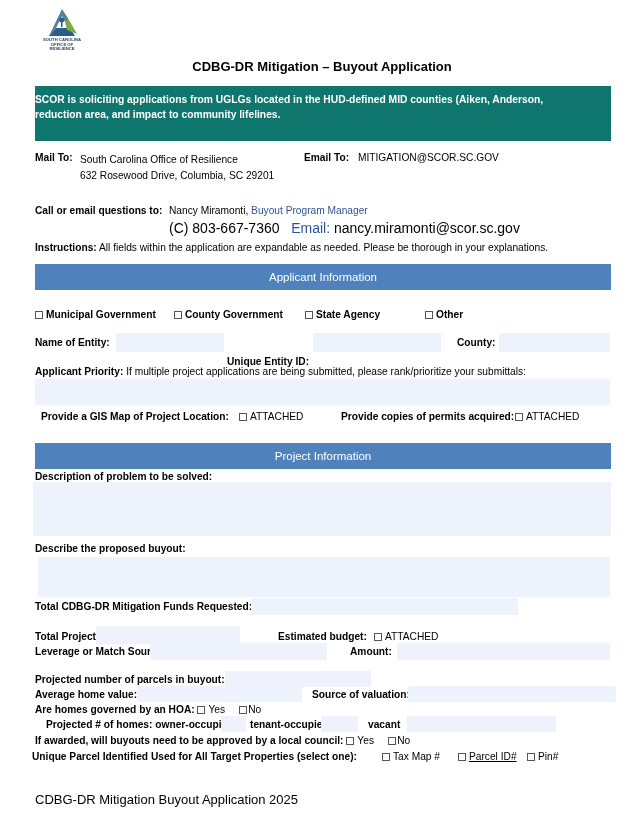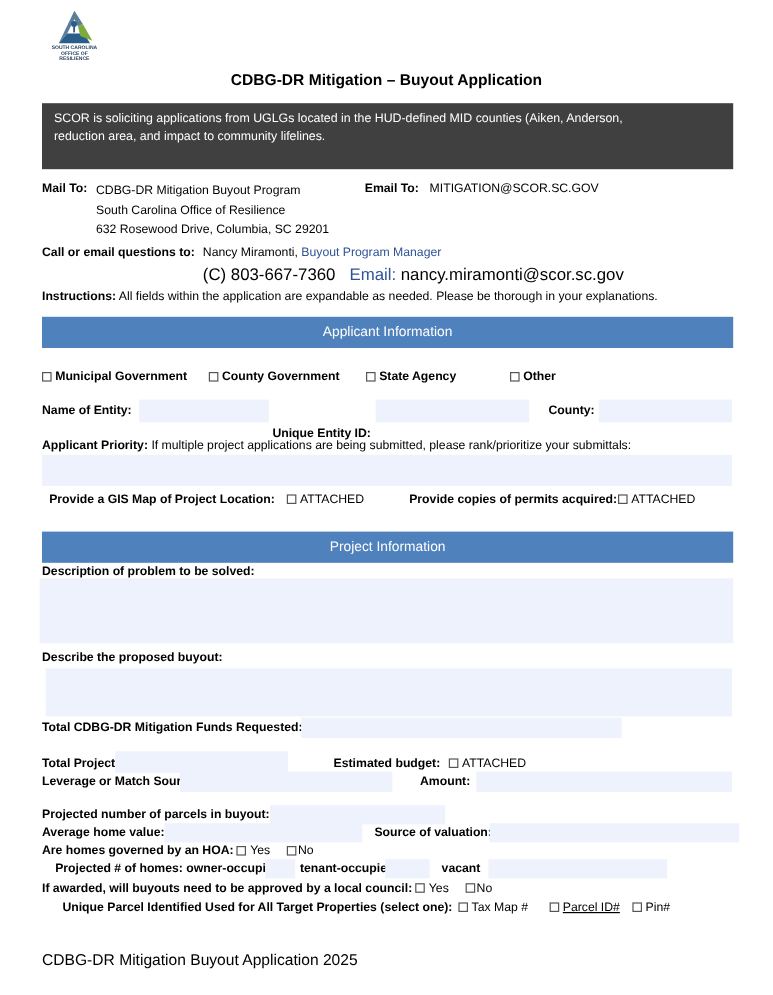--- a/index.html
+++ b/index.html
@@ -3,21 +3,21 @@
 <meta charset="utf-8">
 <style>
   html,body{margin:0;padding:0;background:#fff;}
   body{width:644px;height:829px;position:relative;overflow:hidden;font-family:"Liberation Sans",sans-serif;color:#000;font-size:10.2px;}
   .abs{position:absolute;}
   .b{font-weight:bold;}
   .logo{left:36px;top:8px;width:52px;height:50px;}
   .logo svg{display:block;margin:0 auto;}
   .logo-text{font-size:4.2px;font-weight:bold;text-align:center;color:#1f3a5a;line-height:4.6px;}
   .title{left:0;width:644px;top:59px;text-align:center;font-size:13px;font-weight:bold;}
-  .banner{left:35px;top:86px;width:576px;height:55px;background:#404040;color:#fff;font-weight:normal;font-size:10.3px;line-height:15px;box-sizing:border-box;padding:6px 0 0 10px;}
+  .banner{left:35px;top:86px;width:576px;height:55px;background:#0f766e;color:#fff;font-weight:bold;font-size:10.3px;line-height:15px;box-sizing:border-box;padding:6px 0 0 0;}
   .sec{left:35px;width:576px;height:26px;background:#4f81bd;color:#fff;font-size:11.5px;text-align:center;line-height:26px;}
   .field{background:#eef2fc;}
   .cb{display:inline-block;width:8px;height:8px;border:1px solid #555;vertical-align:-1px;margin-right:3px;box-sizing:border-box;}
   .blue{color:#2f5496;}
   .lbl{white-space:nowrap;}
 </style>
 </head>
 <body>
 
 <div class="abs logo">
@@ -37,21 +37,20 @@
 
 <div class="abs title">CDBG-DR Mitigation – Buyout Application</div>
 
 <div class="abs banner">
   <div>SCOR is soliciting applications from UGLGs located in the HUD-defined MID counties (Aiken, Anderson,</div>
   <div>reduction area, and impact to community lifelines.</div>
 </div>
 
 <div class="abs b" style="left:35px;top:152px;">Mail To:</div>
 <div class="abs" style="left:80px;top:152px;line-height:16px;">
-  <div>CDBG-DR Mitigation Buyout Program</div>
   <div>South Carolina Office of Resilience</div>
   <div>632 Rosewood Drive, Columbia, SC 29201</div>
 </div>
 <div class="abs b" style="left:304px;top:152px;">Email To:</div>
 <div class="abs" style="left:358px;top:152px;">MITIGATION@SCOR.SC.GOV</div>
 
 <div class="abs b" style="left:35px;top:205px;">Call or email questions to:</div>
 <div class="abs lbl" style="left:169px;top:205px;">
   <span>Nancy Miramonti,</span>
   <span class="blue">Buyout Program Manager</span>
@@ -135,18 +134,18 @@
 <div class="abs b" style="left:368px;top:719px;">vacant</div>
 <div class="abs field" style="left:407px;top:716px;width:149px;height:16px;"></div>
 
 <div class="abs lbl" style="left:35px;top:735px;">
   <span class="b">If awarded, will buyouts need to be approved by a local council:</span>
   <span><span class="cb"></span><span>Yes</span></span>
   &nbsp;&nbsp;&nbsp;
   <span><span class="cb" style="margin-right:1px"></span><span>No</span></span>
 </div>
 
-<div class="abs b" style="left:52px;top:751px;">Unique Parcel Identified Used for All Target Properties (select one):</div>
+<div class="abs b" style="left:32px;top:751px;">Unique Parcel Identified Used for All Target Properties (select one):</div>
 <div class="abs lbl" style="left:382px;top:751px;"><span class="cb"></span><span>Tax Map #</span></div>
 <div class="abs lbl" style="left:458px;top:751px;text-decoration:underline;"><span class="cb"></span><span>Parcel ID#</span></div>
 <div class="abs lbl" style="left:527px;top:751px;"><span class="cb"></span><span>Pin#</span></div>
 
 <div class="abs" style="left:35px;top:792px;font-size:13px;">CDBG-DR Mitigation Buyout Application 2025</div>
 
 </body></html>

